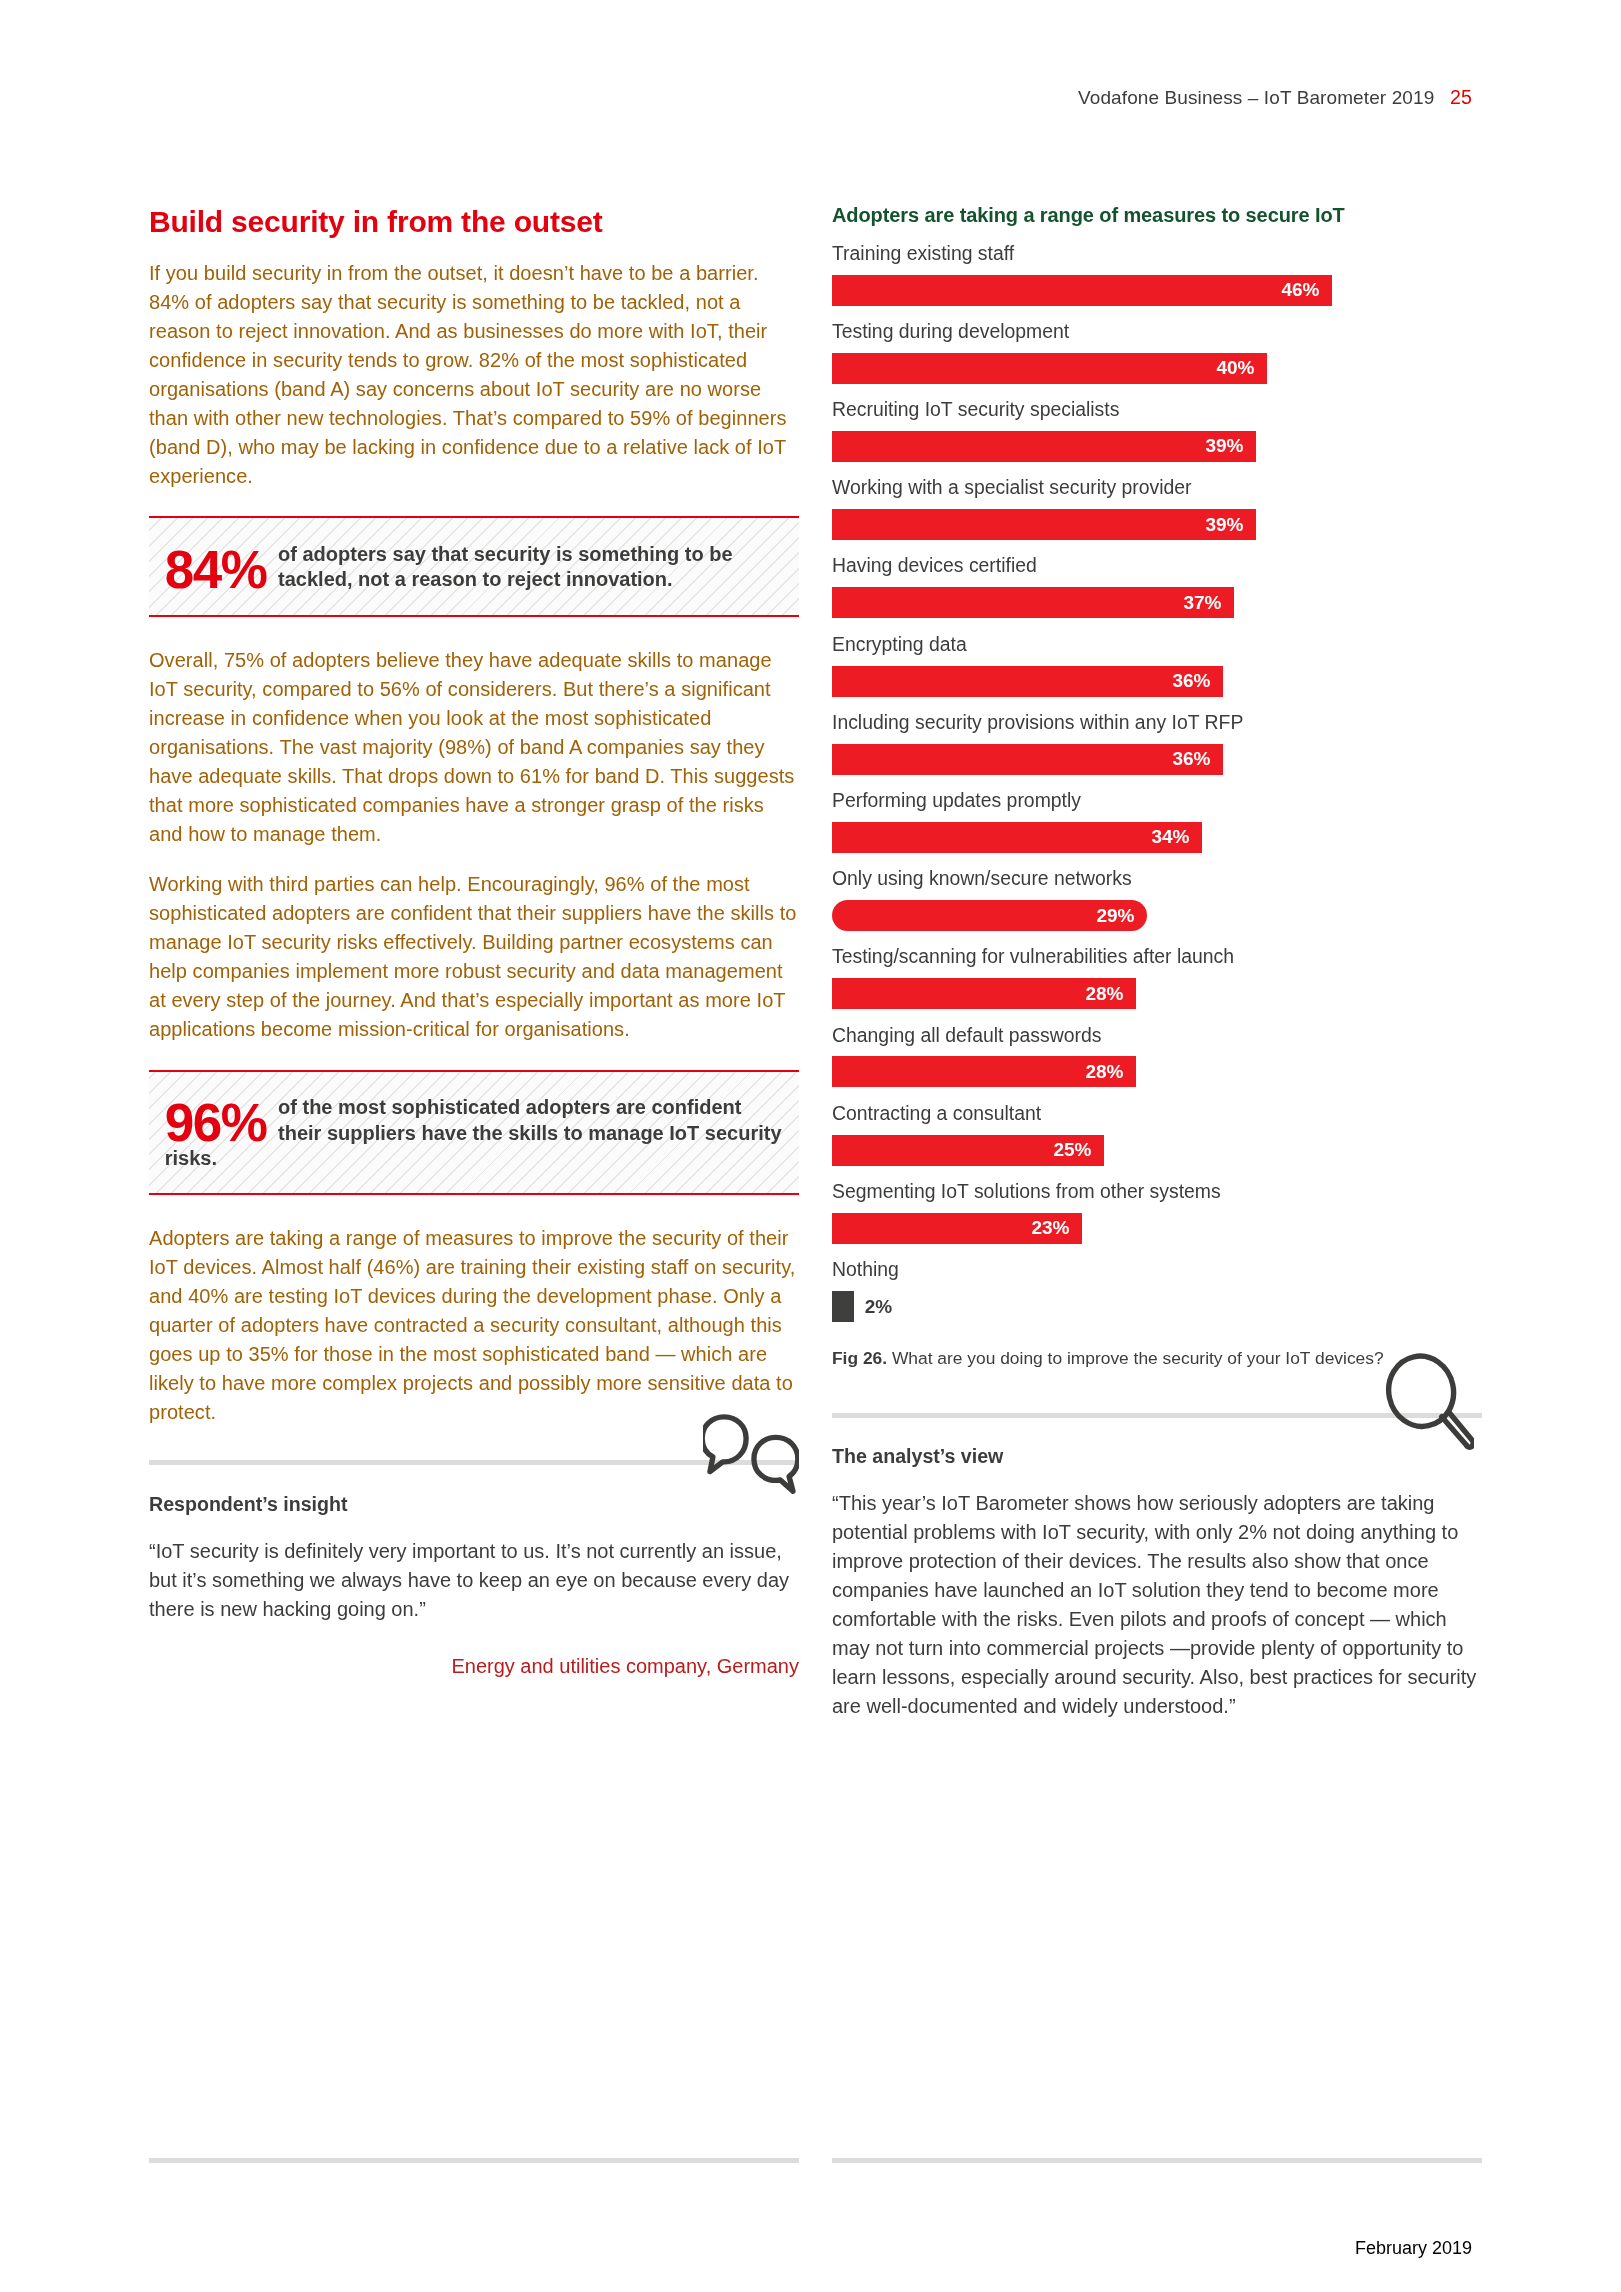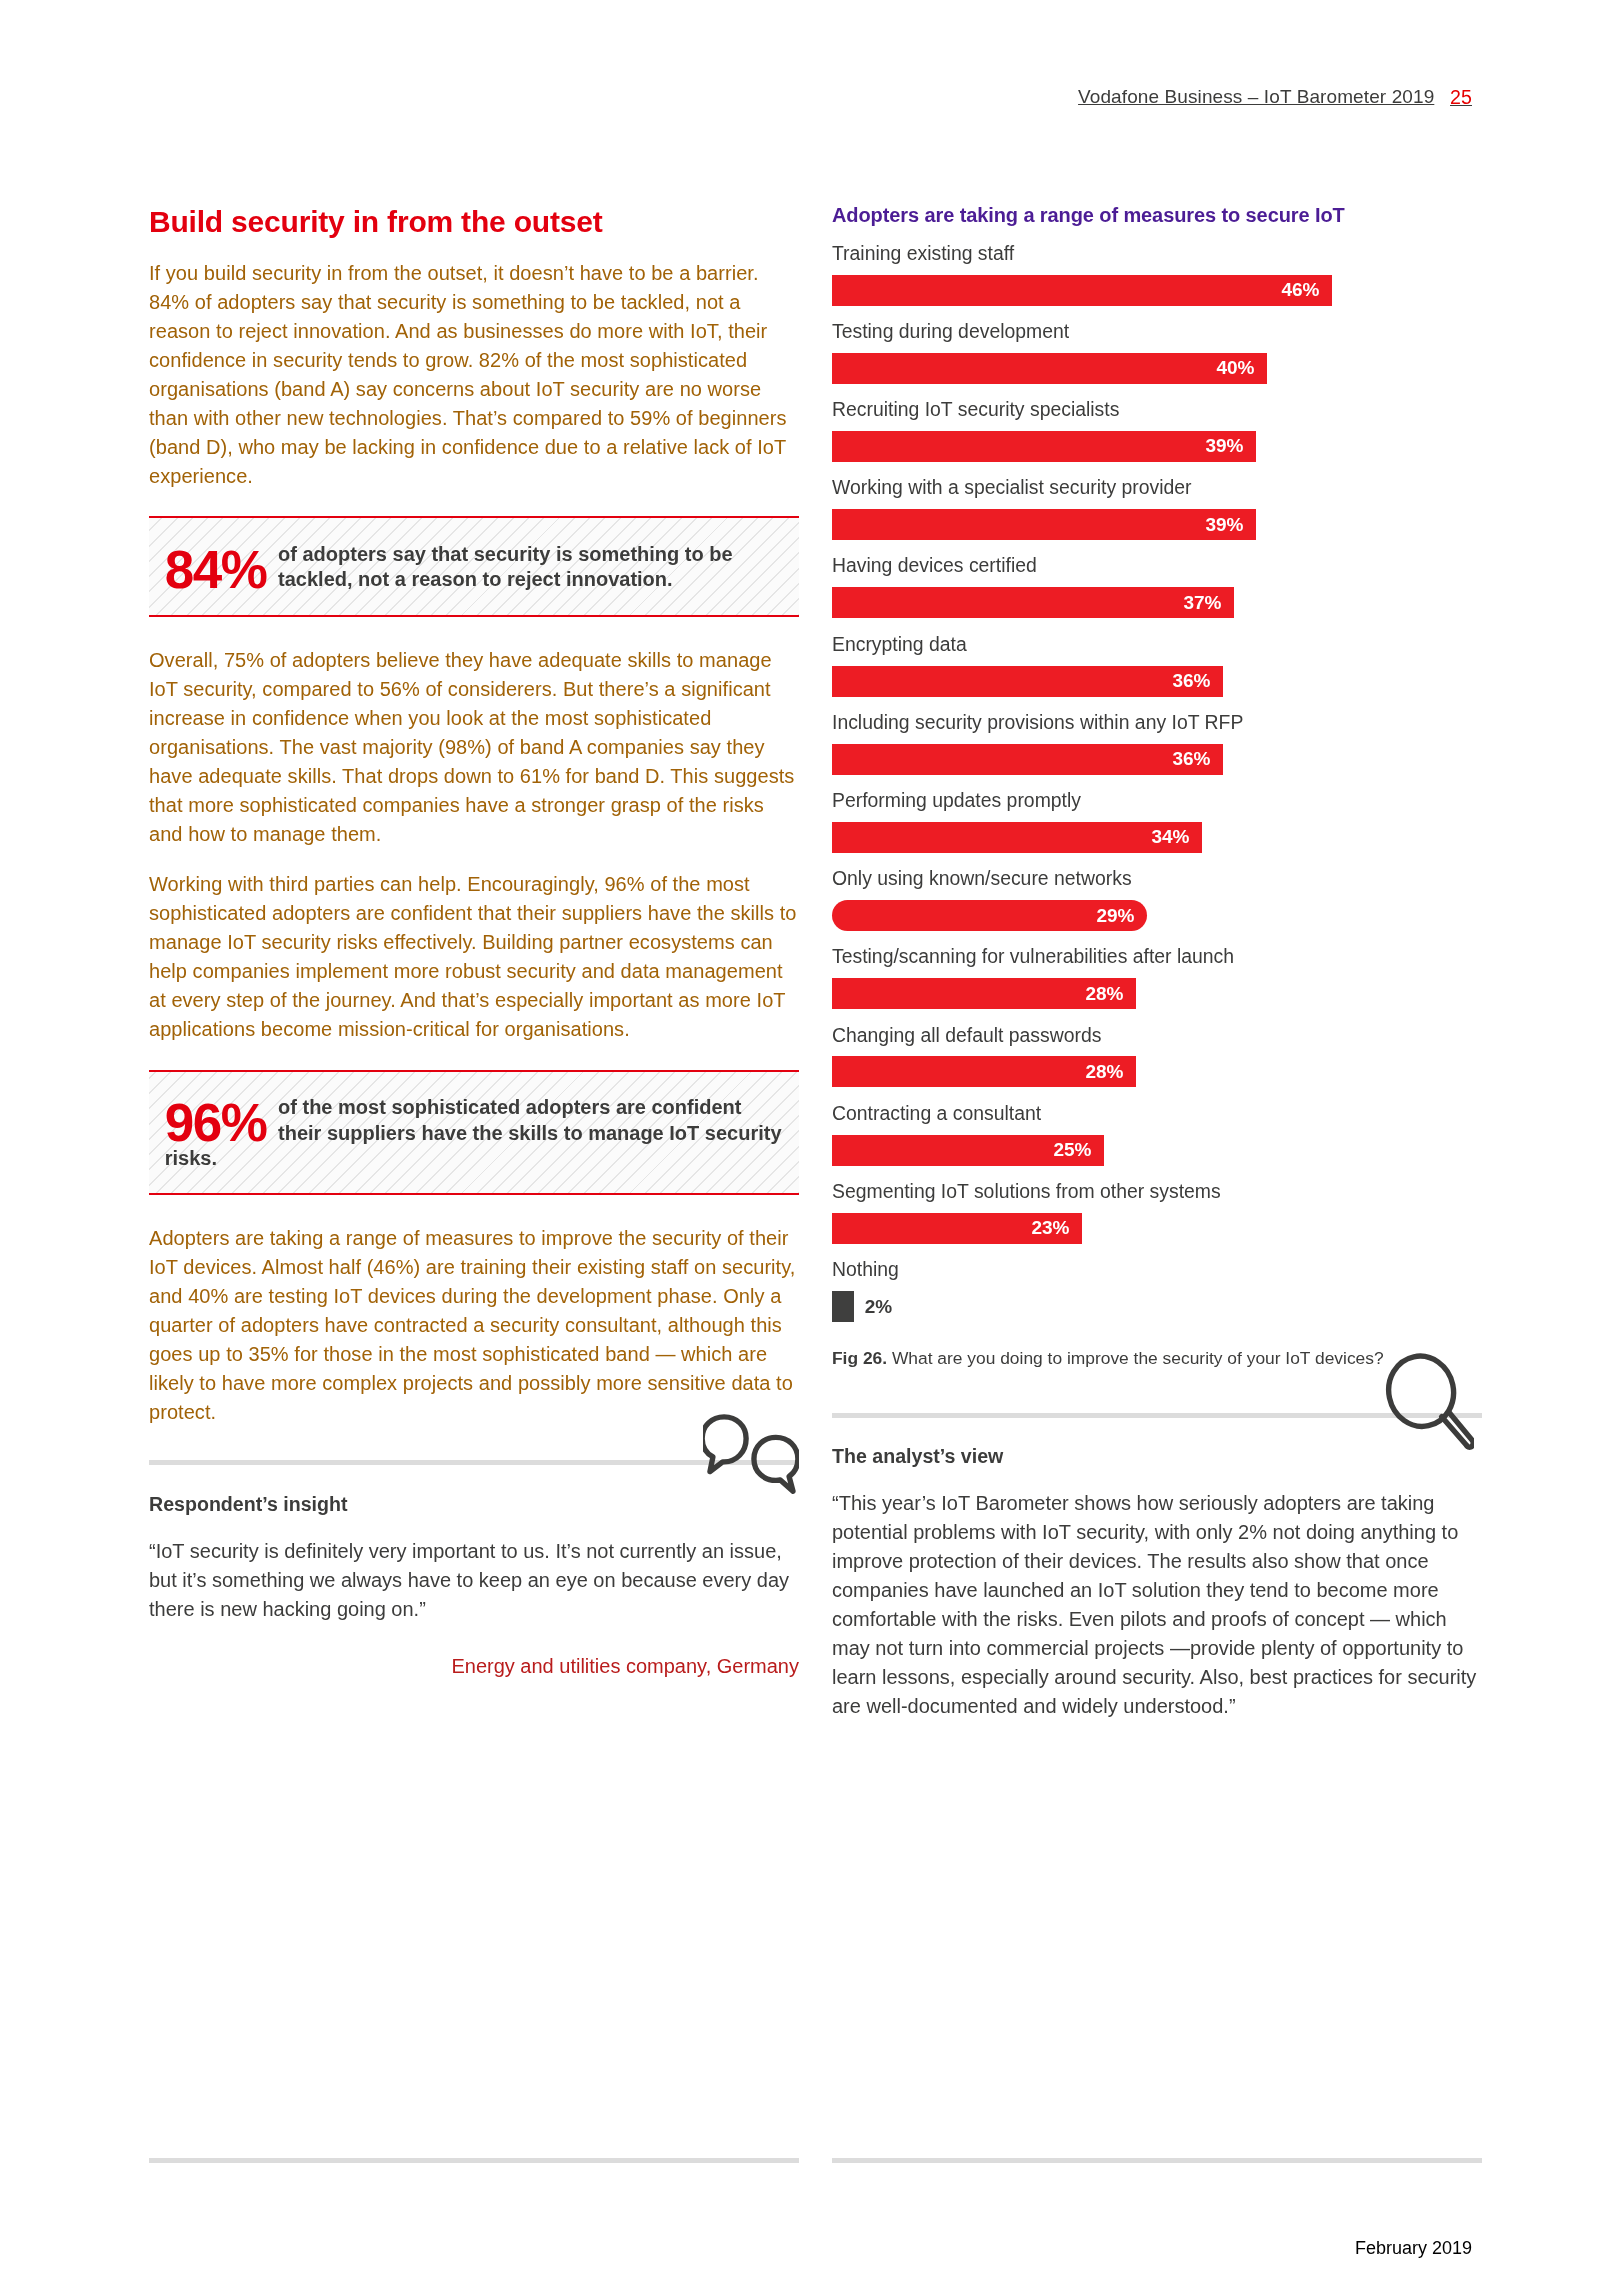--- a/index.html
+++ b/index.html
@@ -19,26 +19,25 @@
     background: #ffffff;
     overflow: hidden;
   }
 
   
   .page-header {
     position: absolute;
     top: 86px;
     right: 149px;
     display: flex;
-    align-items: flex-start;
+    align-items: center;
     gap: 15.7px;
     font-size: 19px;
     color: #3c3c3b;
     letter-spacing: 0.1px;
-    text-decoration: underline;
   }
   .page-header .folio {
     color: #e60000;
     font-size: 19.6px;
   }
 
   
   .col {
     position: absolute;
     top: 204px;
@@ -134,21 +133,21 @@
     right: 0;
     pointer-events: none;
   }
   .icon-speech   { top: -47px; width: 96px; height: 84px; }
   .icon-magnifier{ top: -61px; right: 7.8px; width: 94px; height: 102px; }
 
   
   .chart-title {
     font-size: 20px;
     font-weight: bold;
-    color: #4c1d95;
+    color: #14532d;
     margin: 0 0 13.7px 0;
     letter-spacing: -0.1px;
   }
   .bar-group { margin-bottom: 8.8px; }
   .bar-label {
     font-size: 19.4px;
     line-height: 25.5px;
     color: #3c3c3b;
     margin-bottom: 3.9px;
     white-space: nowrap;

